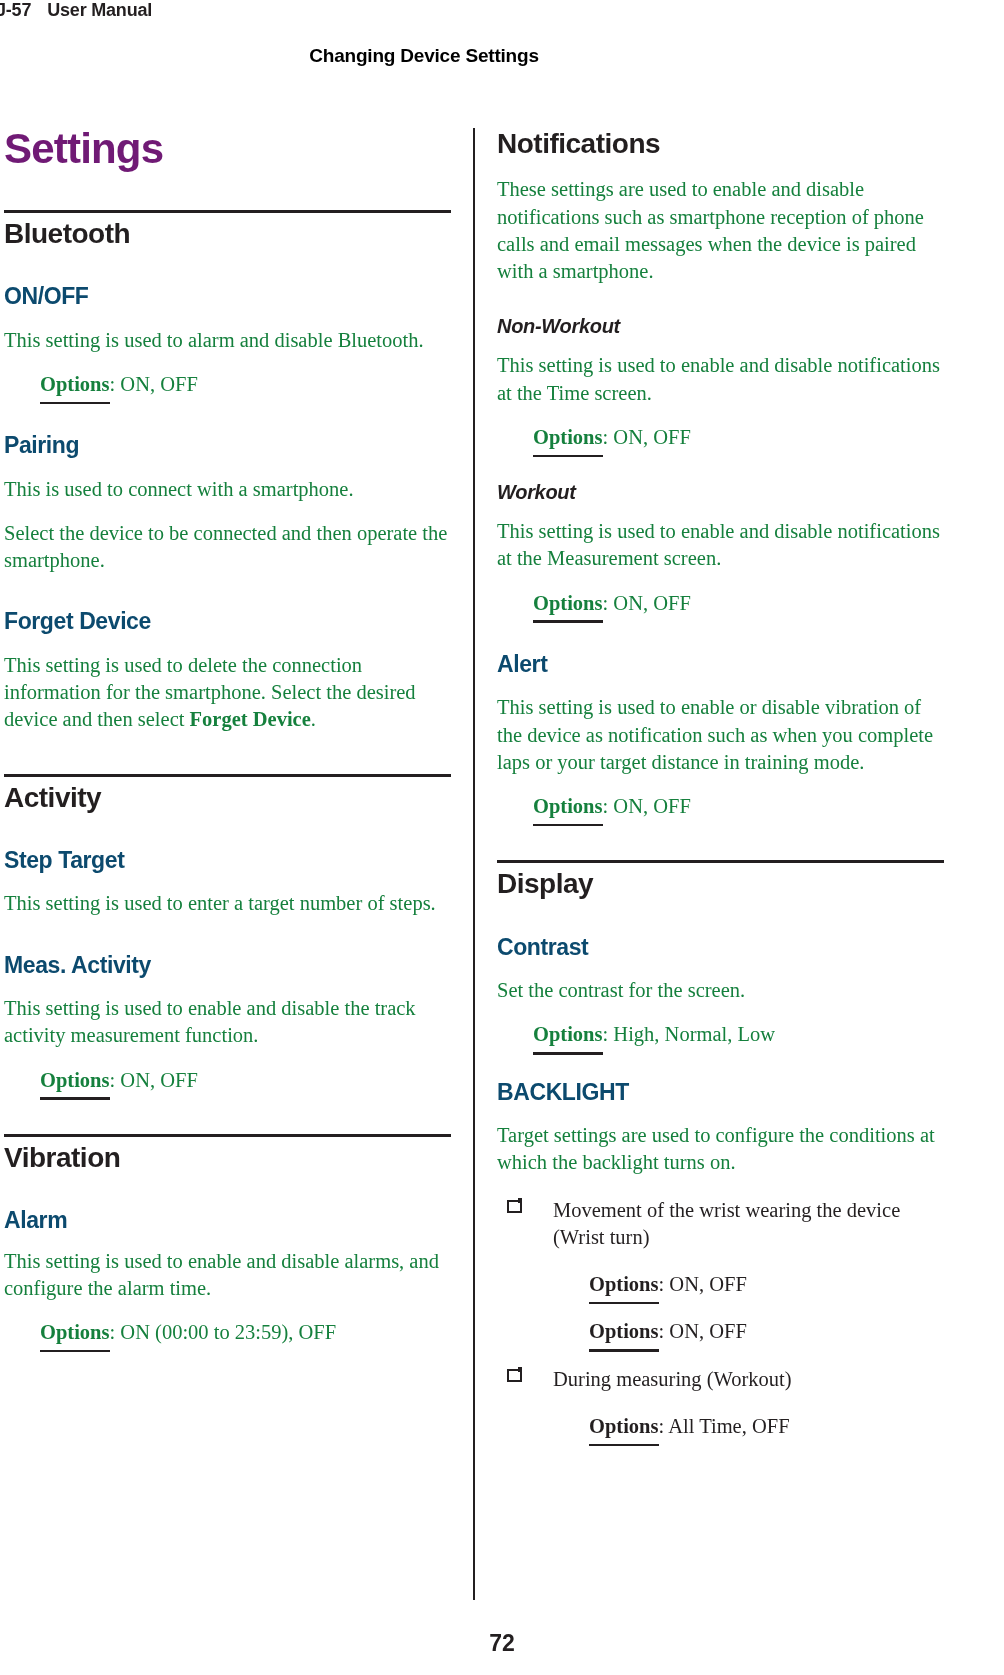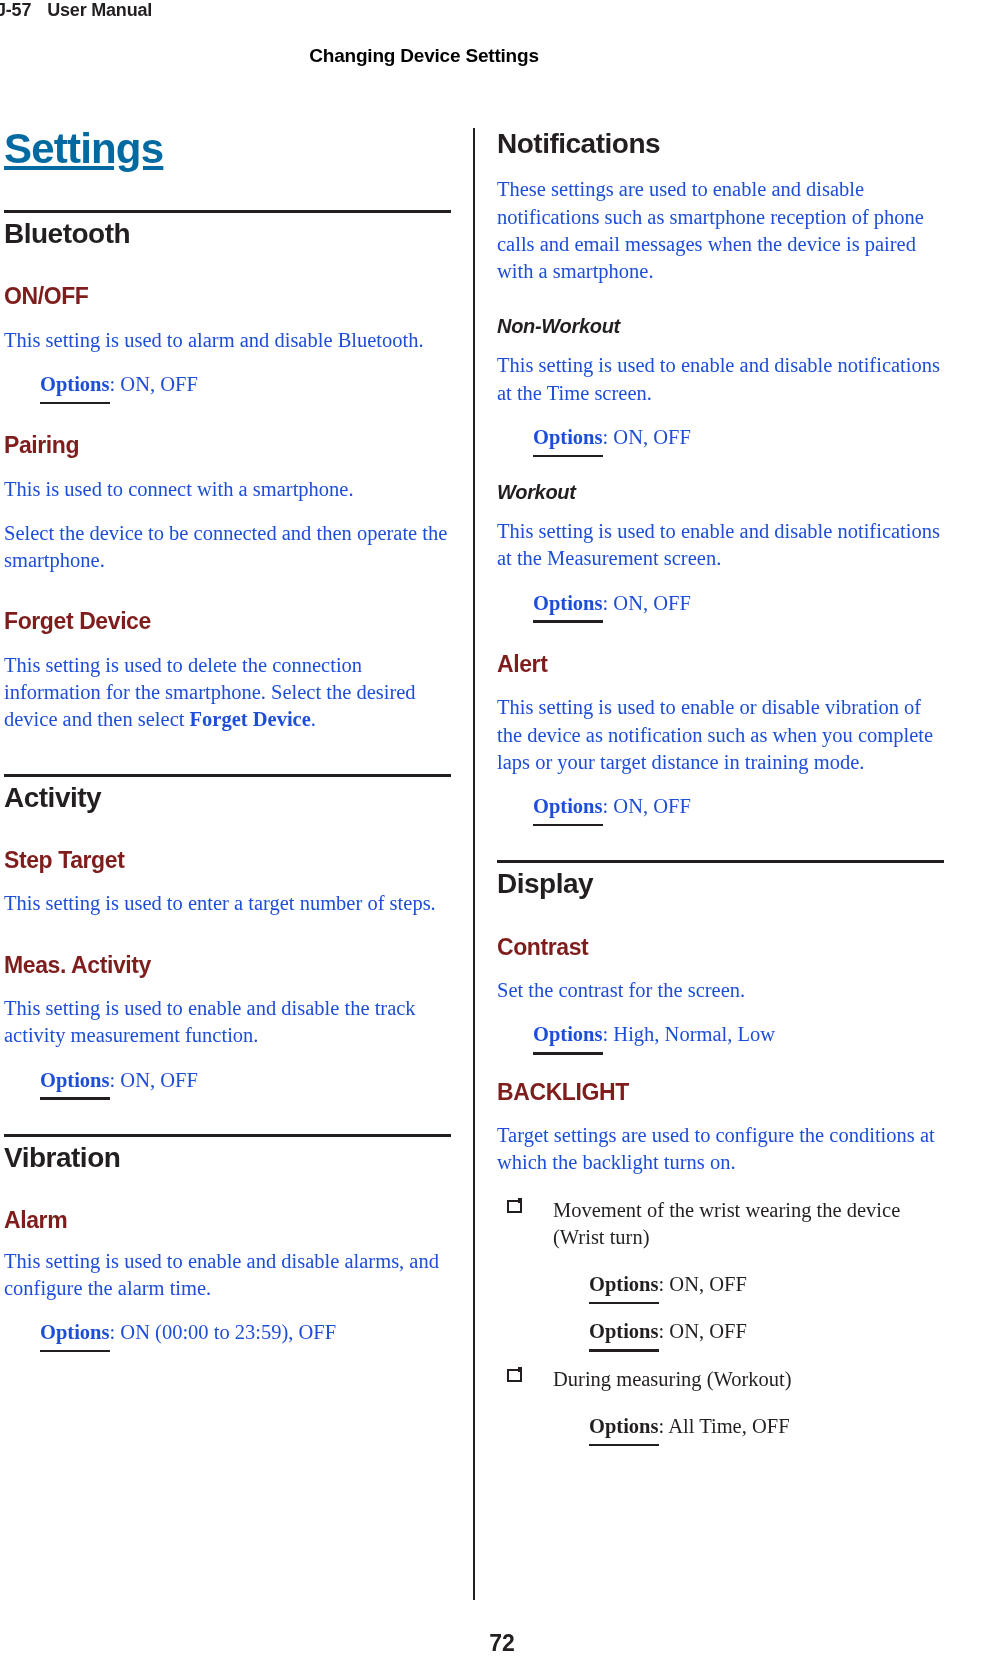--- a/index.html
+++ b/index.html
@@ -82,22 +82,21 @@
 
   
   h1.doc-title {
     font-family: "Liberation Sans", sans-serif;
     font-size: 42px;
     font-weight: 700;
     letter-spacing: -0.8px;
     line-height: 1.0;
     margin: 0 0 0 0;
     padding: 0;
-    color: #0369a1;
-    text-decoration: underline;
+    color: #701a75;
   }
 
   .sec {
     margin-top: 40px;
     border-top: 3px solid #231f20;
     padding-top: 5px;
   }
   .sec.first { }
   .sec-title {
     font-family: "Liberation Sans", sans-serif;
@@ -115,41 +114,41 @@
     padding-top: 0;
   }
 
   h3.sub {
     font-family: "Liberation Sans", sans-serif;
     font-size: 23px;
     font-weight: 700;
     letter-spacing: -0.4px;
     line-height: 1.15;
     margin: 34px 0 0 0;
-    color: #7f1d1d;
+    color: #0c4a6e;
   }
   h3.sub.tight { margin-top: 30px; }
 
   h4.subsub {
     font-family: "Liberation Sans", sans-serif;
     font-size: 20px;
     font-weight: 700;
     font-style: italic;
     letter-spacing: -0.3px;
     line-height: 1.15;
     margin: 30px 0 0 0;
     color: #231f20;
   }
 
   p.body {
     font-family: "Liberation Serif", serif;
     font-size: 20.5px;
     line-height: 1.33;
     margin: 17px 0 0 0;
-    color: #1d4ed8;
+    color: #15803d;
   }
   p.body.gap-sm { margin-top: 14px; }
 
   b.inline-bold { font-weight: 700; }
 
   
   .opt-label {
     font-weight: 700;
     position: relative;
     display: inline-block;

